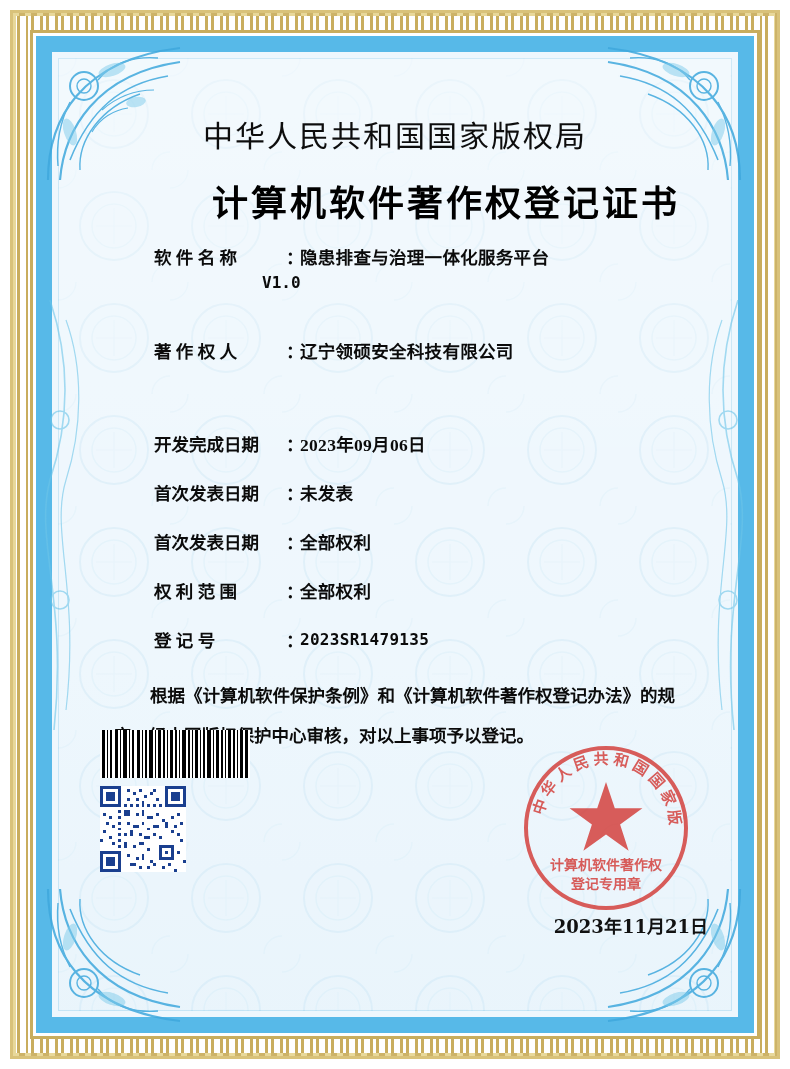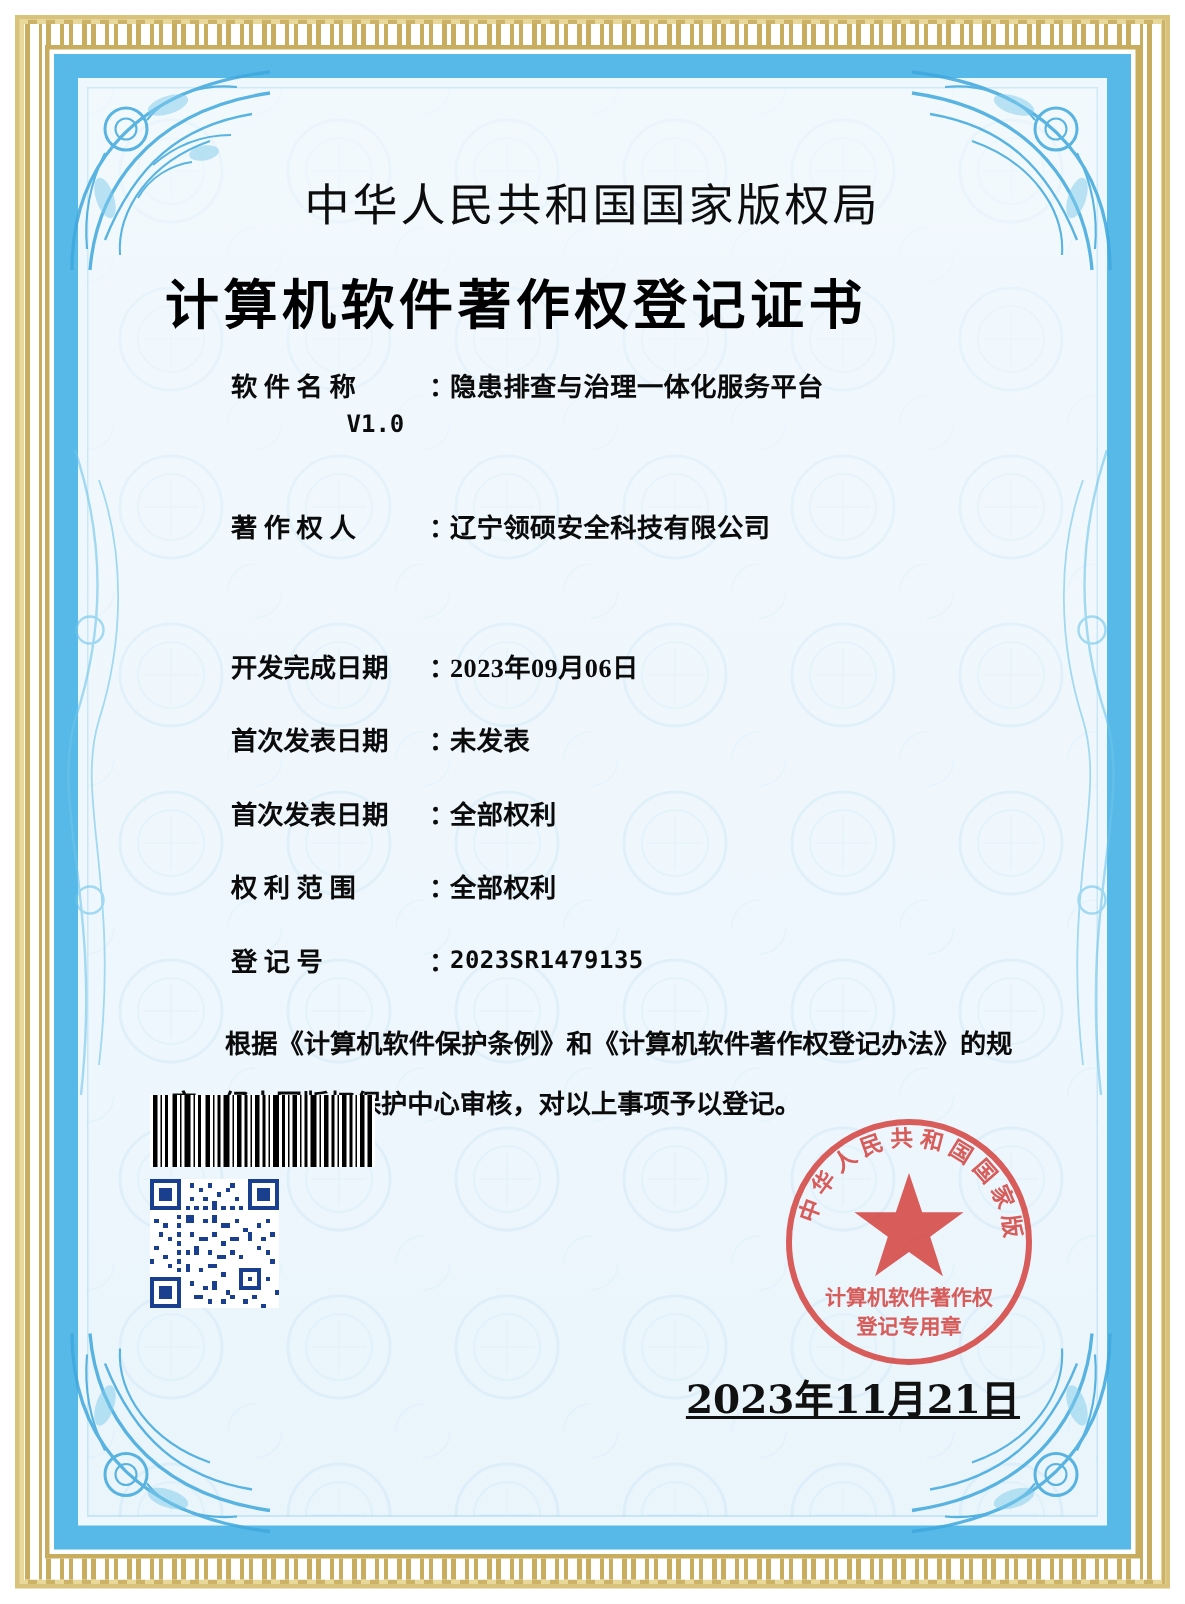--- a/index.html
+++ b/index.html
@@ -115,21 +115,21 @@
   .org-title {
     text-align: center;
     font-size: 30px;
     letter-spacing: 2px;
     color: #0d0d0d;
     font-weight: 400;
     font-family: "DejaVu Serif", "Liberation Serif", serif;
   }
   .doc-title {
     margin-top: 18px;
-    text-align: left;
+    text-align: right;
     font-size: 36px;
     font-weight: bold;
     letter-spacing: 3px;
     color: #000000;
     font-family: "DejaVu Serif", "Liberation Serif", serif;
   }
 
   .cert-no-row {
     margin-top: 18px;
     text-align: right;
@@ -166,21 +166,21 @@
   .field-value {
     font-weight: bold;
     letter-spacing: .3px;
   }
   .field-value.mono {
     font-family: "DejaVu Sans Mono", "Liberation Mono", monospace;
     font-size: 16px;
     font-weight: bold;
   }
   .sub-value {
-    margin-left: 77px;
+    margin-left: 108px;
     font-family: "DejaVu Sans Mono", "Liberation Mono", monospace;
     font-size: 16px;
     font-weight: bold;
     color: #0b0b0b;
     margin-top: 1px;
   }
 
   .gap-lg { height: 46px; }
 
   .fields-2 .field-row { margin-bottom: 24px; }
@@ -218,27 +218,26 @@
     position: absolute;
     right: 96px;
     top: 742px;
     width: 172px;
     height: 172px;
     opacity: .92;
   }
 
   .issue-date {
     position: absolute;
-    right: 108px;
+    right: 80px;
     top: 912px;
-    font-size: 26px;
+    font-size: 18px;
     font-weight: bold;
     color: #111;
     font-family: "DejaVu Serif", "Liberation Serif", serif;
-    text-decoration: underline;
   }
 </style>
 </head>
 <body>
 
 <div id="certificate">
 
   <div class="frame-outer"></div>
   <div class="frame-greek"></div>
   <div class="frame-gold-inner"></div>

